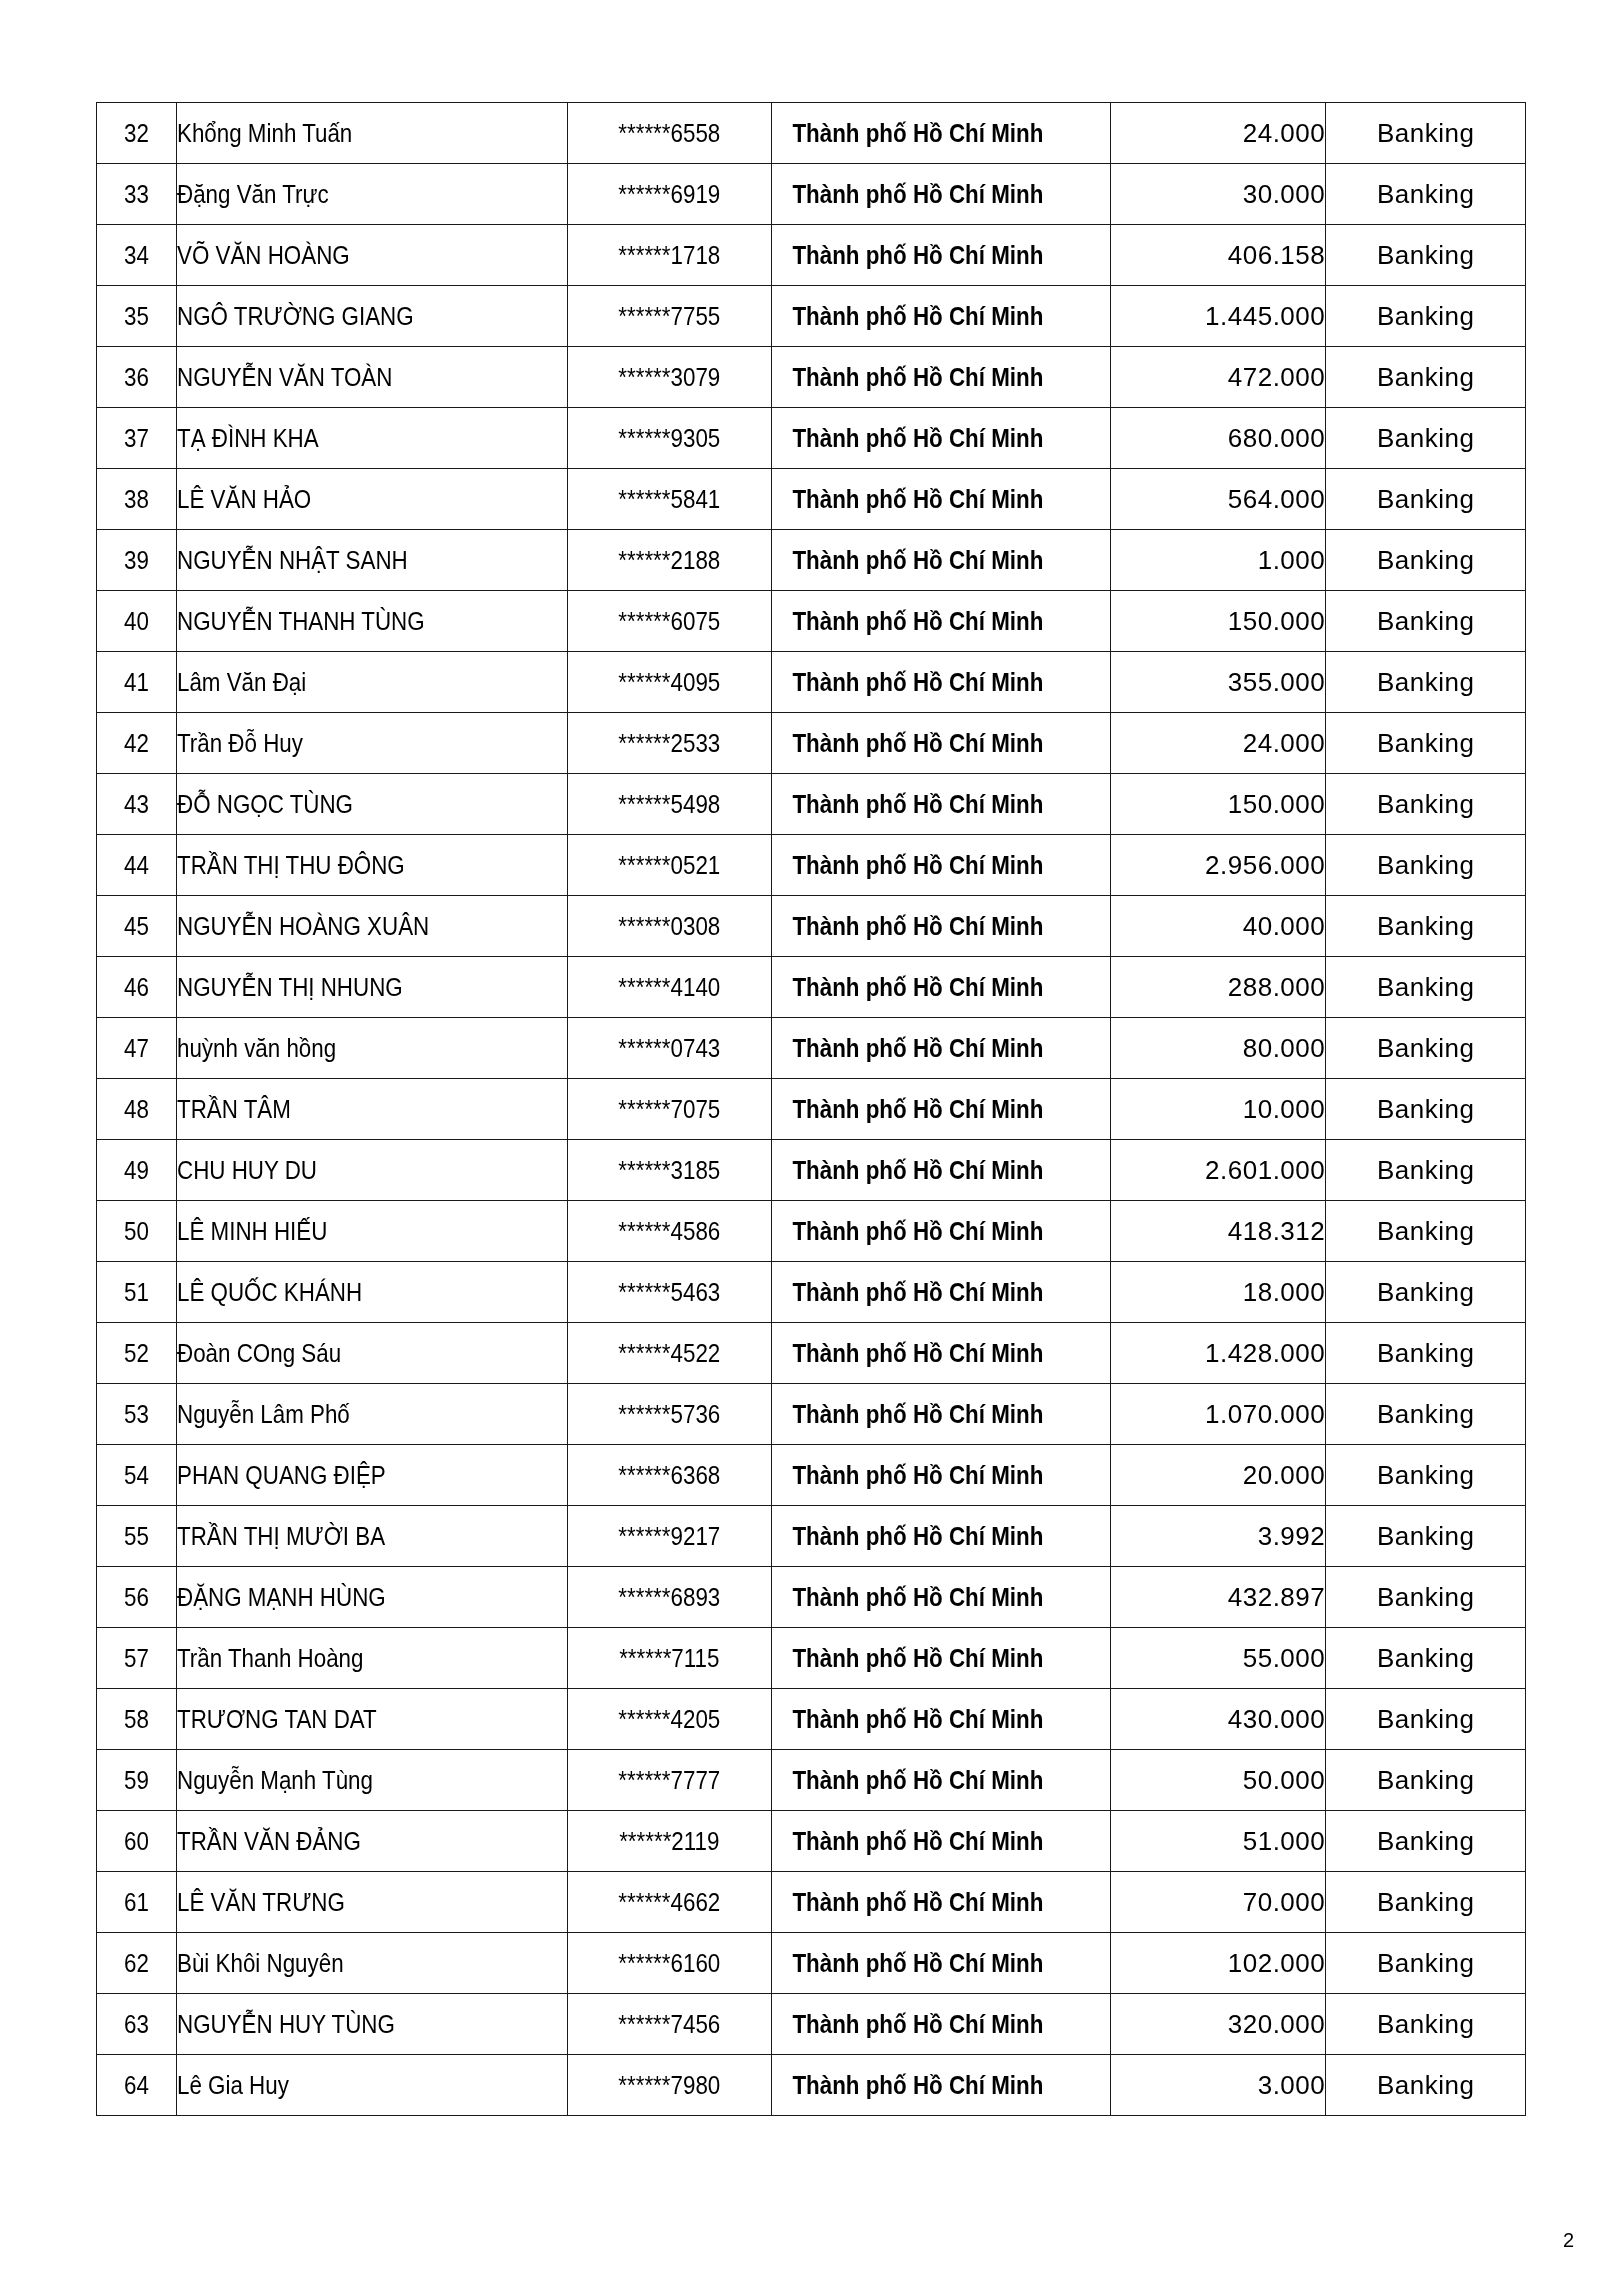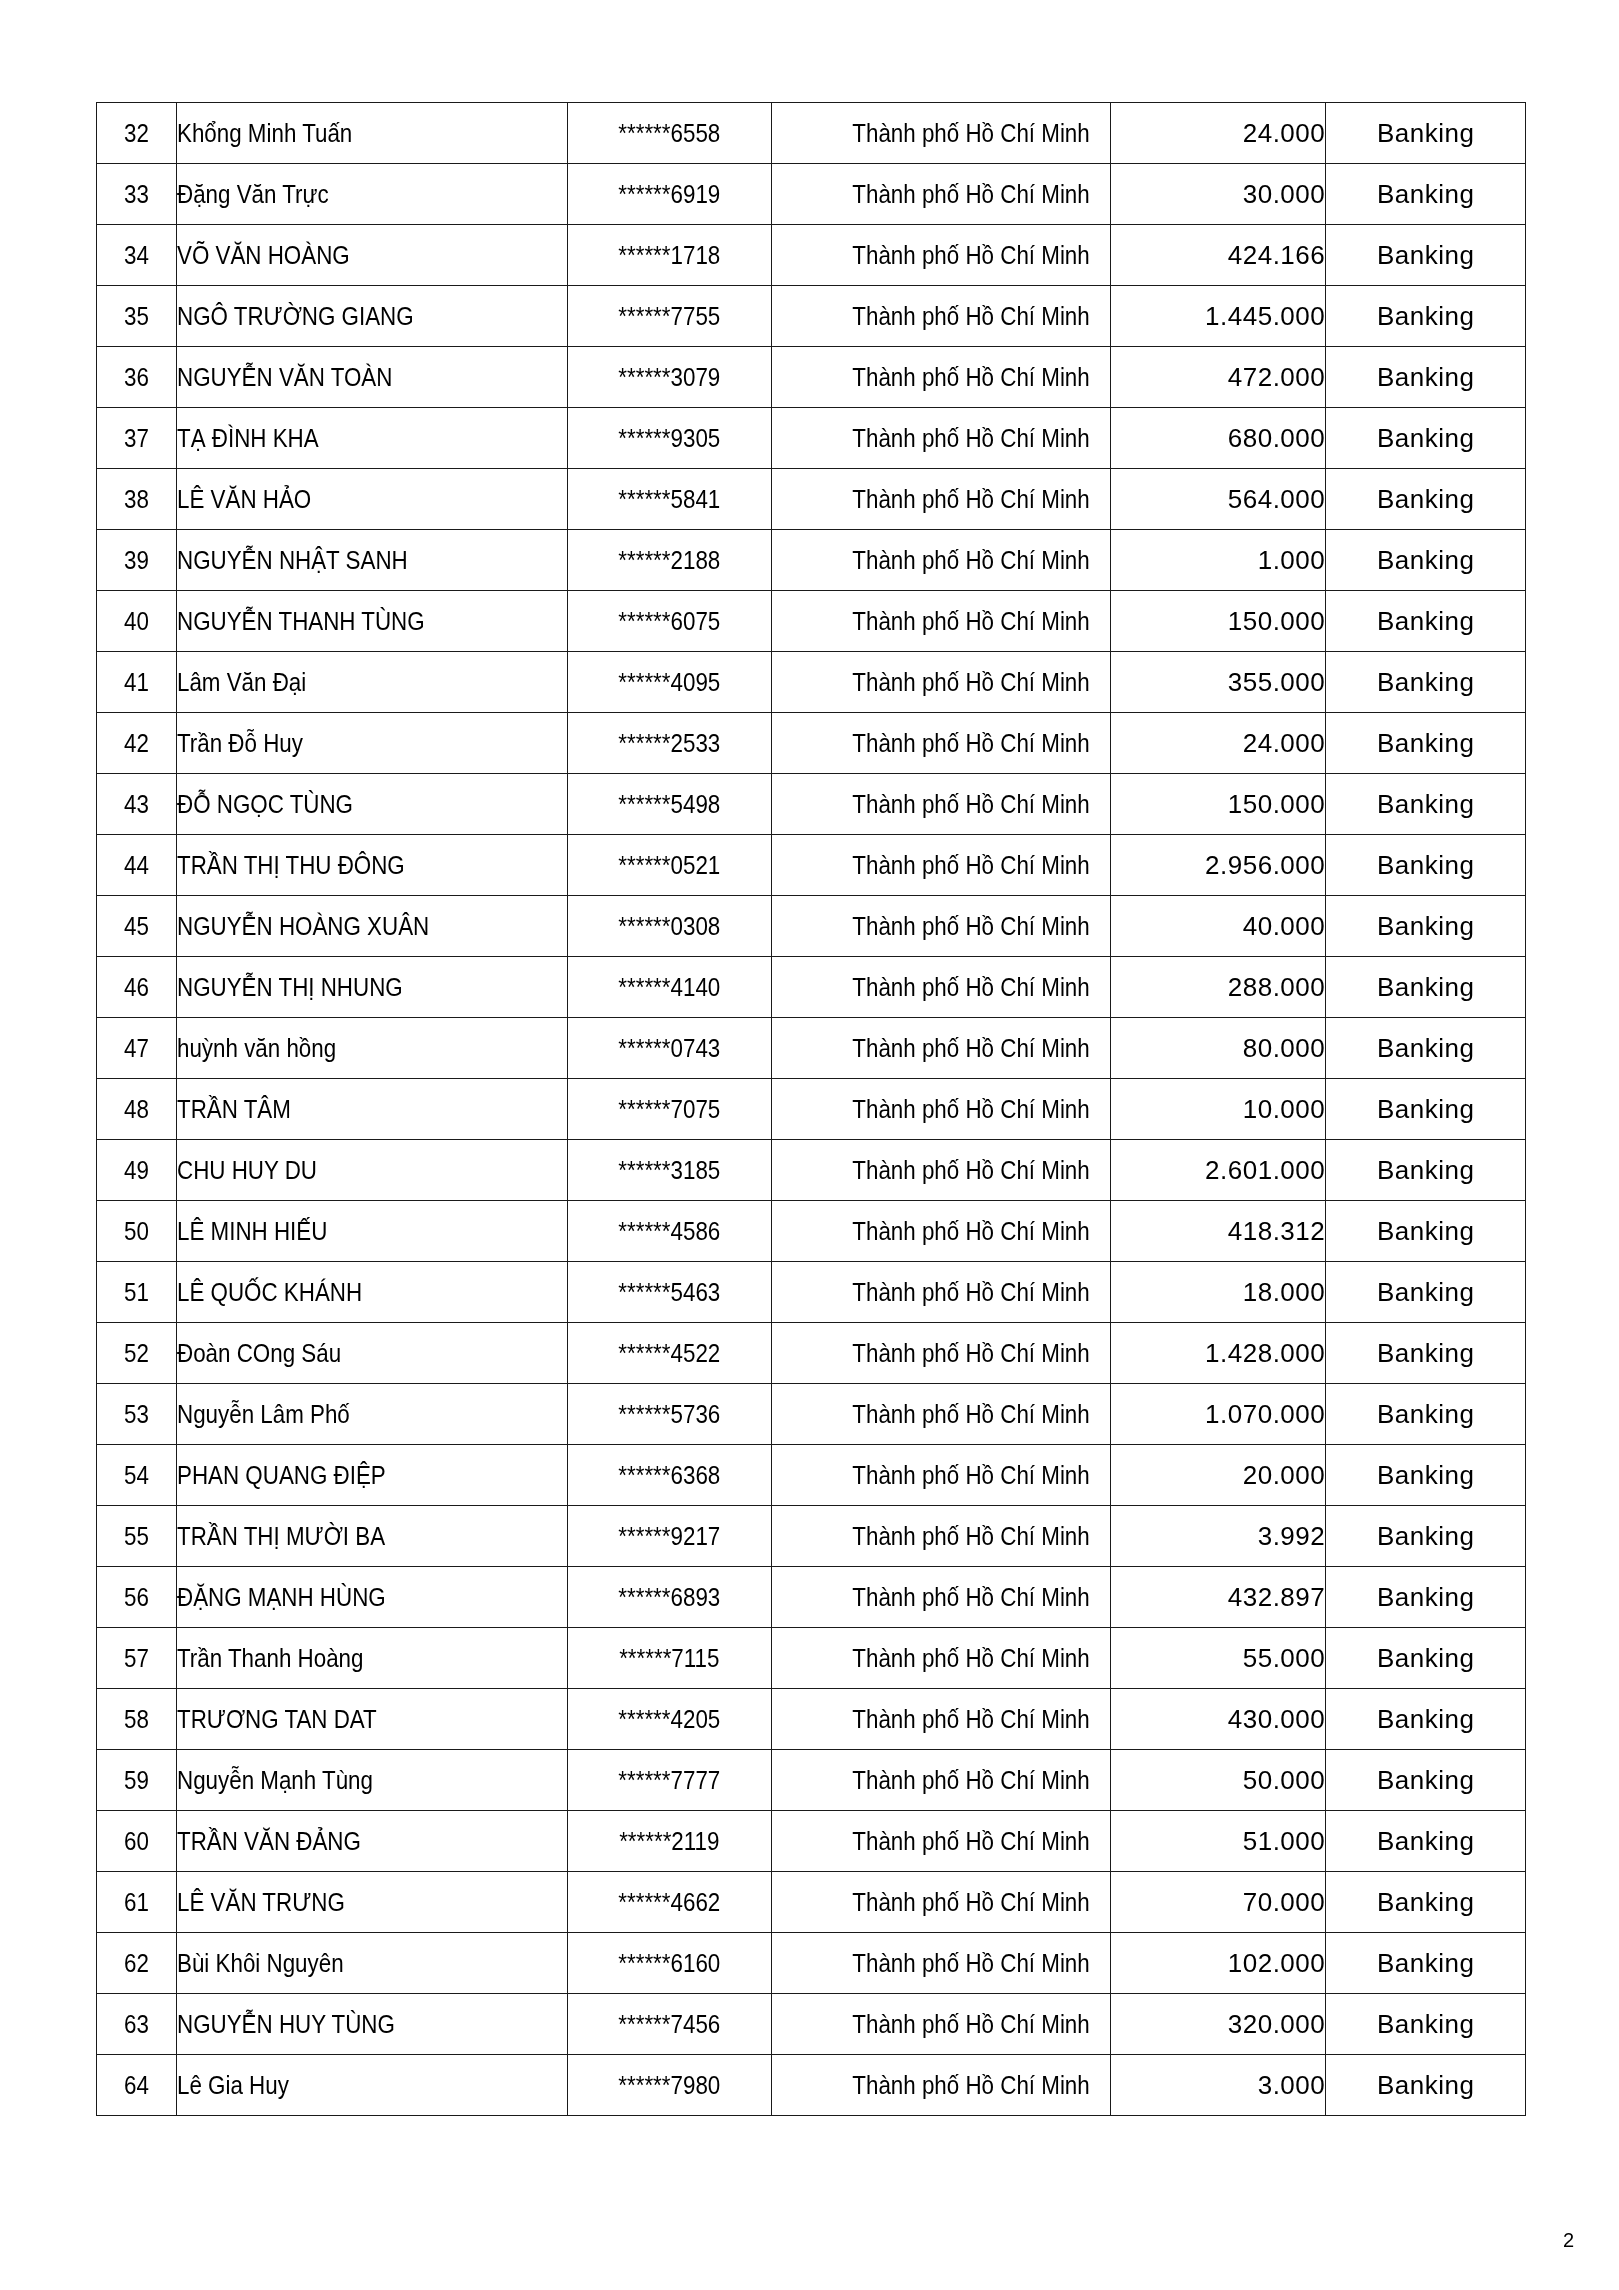--- a/index.html
+++ b/index.html
@@ -6,21 +6,21 @@
   body { width: 1620px; height: 2291px; position: relative; overflow: hidden;
          font-family: "Liberation Sans", sans-serif; color: #000; }
   .page { position: absolute; left: 0; top: 0; width: 1620px; height: 2291px; border-radius: 28px; }
   table.donors { position: absolute; left: 96px; top: 102px; width: 1430px;
                  border-collapse: collapse; table-layout: fixed; }
   table.donors td { border: 1.8px solid #1a1a1a; height: 60px; padding: 0;
                     font-size: 26px; line-height: 1; white-space: nowrap; overflow: hidden; }
   td.c-no { width: 79px; text-align: center; }
   td.c-name { width: 388px; text-align: left; padding-left: 3.7px; }
   td.c-acct { width: 203px; text-align: center; }
-  td.c-city { width: 336px; text-align: right; }
+  td.c-city { width: 336px; text-align: left; font-weight: bold; }
   td.c-amt { width: 214px; text-align: right; padding-right: 13px;
              font-family: "Liberation Sans", sans-serif; letter-spacing: 0.5px; }
   td.c-method { width: 198px; text-align: center; letter-spacing: 0.5px; }
   .condensed { display: inline-block; transform: scaleX(0.86); transform-origin: left center; }
   .condensed-c { display: inline-block; transform: scaleX(0.86); transform-origin: center center; }
   .page-num { position: absolute; left: 1563px; top: 2229px; font-size: 20px; }
 </style>
 </head>
 <body>
 
@@ -41,21 +41,21 @@
           <td class="c-acct"><span class="condensed-c">******6919</span></td>
           <td class="c-city"><span class="condensed-c">Thành phố Hồ Chí Minh</span></td>
           <td class="c-amt"><span>30.000</span></td>
           <td class="c-method"><span>Banking</span></td>
         </tr>
         <tr>
           <td class="c-no"><span class="condensed-c">34</span></td>
           <td class="c-name"><span class="condensed">VÕ VĂN HOÀNG</span></td>
           <td class="c-acct"><span class="condensed-c">******1718</span></td>
           <td class="c-city"><span class="condensed-c">Thành phố Hồ Chí Minh</span></td>
-          <td class="c-amt"><span>424.166</span></td>
+          <td class="c-amt"><span>406.158</span></td>
           <td class="c-method"><span>Banking</span></td>
         </tr>
         <tr>
           <td class="c-no"><span class="condensed-c">35</span></td>
           <td class="c-name"><span class="condensed">NGÔ TRƯỜNG GIANG</span></td>
           <td class="c-acct"><span class="condensed-c">******7755</span></td>
           <td class="c-city"><span class="condensed-c">Thành phố Hồ Chí Minh</span></td>
           <td class="c-amt"><span>1.445.000</span></td>
           <td class="c-method"><span>Banking</span></td>
         </tr>

